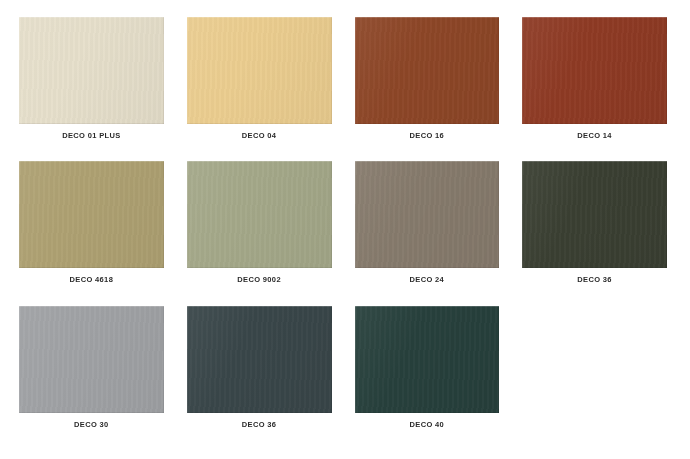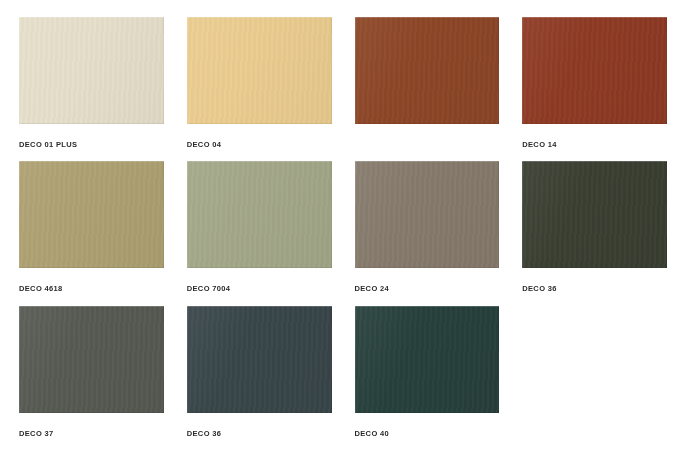--- a/index.html
+++ b/index.html
@@ -57,22 +57,22 @@
     content: "";
     position: absolute;
     inset: 0;
     pointer-events: none;
     background:
       linear-gradient(115deg, rgba(255,255,255,0.055) 0%, rgba(255,255,255,0) 38%, rgba(0,0,0,0.035) 100%),
       repeating-linear-gradient(92deg, rgba(255,255,255,0.022) 0px, rgba(255,255,255,0.022) 2px, rgba(0,0,0,0.018) 2px, rgba(0,0,0,0.018) 5px);
     mix-blend-mode: normal;
   }
   .swatch-label {
-    margin-top: 16px;
-    text-align: left;
+    margin-top: 7px;
+    text-align: center;
     font-size: 7.5px;
     font-weight: bold;
     letter-spacing: 0.35px;
     color: #2a2a2a;
     line-height: 10px;
     white-space: nowrap;
     font-family: "Liberation Sans", sans-serif;
   }
 </style>
 </head>
@@ -83,44 +83,45 @@
       <div class="swatch-cell">
         <div class="swatch-chip" style="background-color: rgb(230, 223, 203);"></div>
         <div class="swatch-label">DECO 01 PLUS</div>
       </div>
       <div class="swatch-cell">
         <div class="swatch-chip" style="background-color: rgb(235, 205, 143);"></div>
         <div class="swatch-label">DECO 04</div>
       </div>
       <div class="swatch-cell">
         <div class="swatch-chip" style="background-color: rgb(141, 70, 39);"></div>
+        <div class="swatch-label">DECO 16</div>
       </div>
       <div class="swatch-cell">
         <div class="swatch-chip" style="background-color: rgb(142, 58, 36);"></div>
         <div class="swatch-label">DECO 14</div>
       </div>
       <div class="swatch-cell">
         <div class="swatch-chip" style="background-color: rgb(174, 161, 114);"></div>
         <div class="swatch-label">DECO 4618</div>
       </div>
       <div class="swatch-cell">
         <div class="swatch-chip" style="background-color: rgb(164, 168, 137);"></div>
-        <div class="swatch-label">DECO 7004</div>
+        <div class="swatch-label">DECO 9002</div>
       </div>
       <div class="swatch-cell">
         <div class="swatch-chip" style="background-color: rgb(134, 122, 108);"></div>
         <div class="swatch-label">DECO 24</div>
       </div>
       <div class="swatch-cell">
         <div class="swatch-chip" style="background-color: rgb(58, 63, 50);"></div>
         <div class="swatch-label">DECO 36</div>
       </div>
       <div class="swatch-cell">
-        <div class="swatch-chip" style="background-color: rgb(87, 90, 82);"></div>
-        <div class="swatch-label">DECO 37</div>
+        <div class="swatch-chip" style="background-color: rgb(160, 162, 165);"></div>
+        <div class="swatch-label">DECO 30</div>
       </div>
       <div class="swatch-cell">
         <div class="swatch-chip" style="background-color: rgb(57, 70, 73);"></div>
         <div class="swatch-label">DECO 36</div>
       </div>
       <div class="swatch-cell">
         <div class="swatch-chip" style="background-color: rgb(39, 64, 60);"></div>
         <div class="swatch-label">DECO 40</div>
       </div>
     </div>

